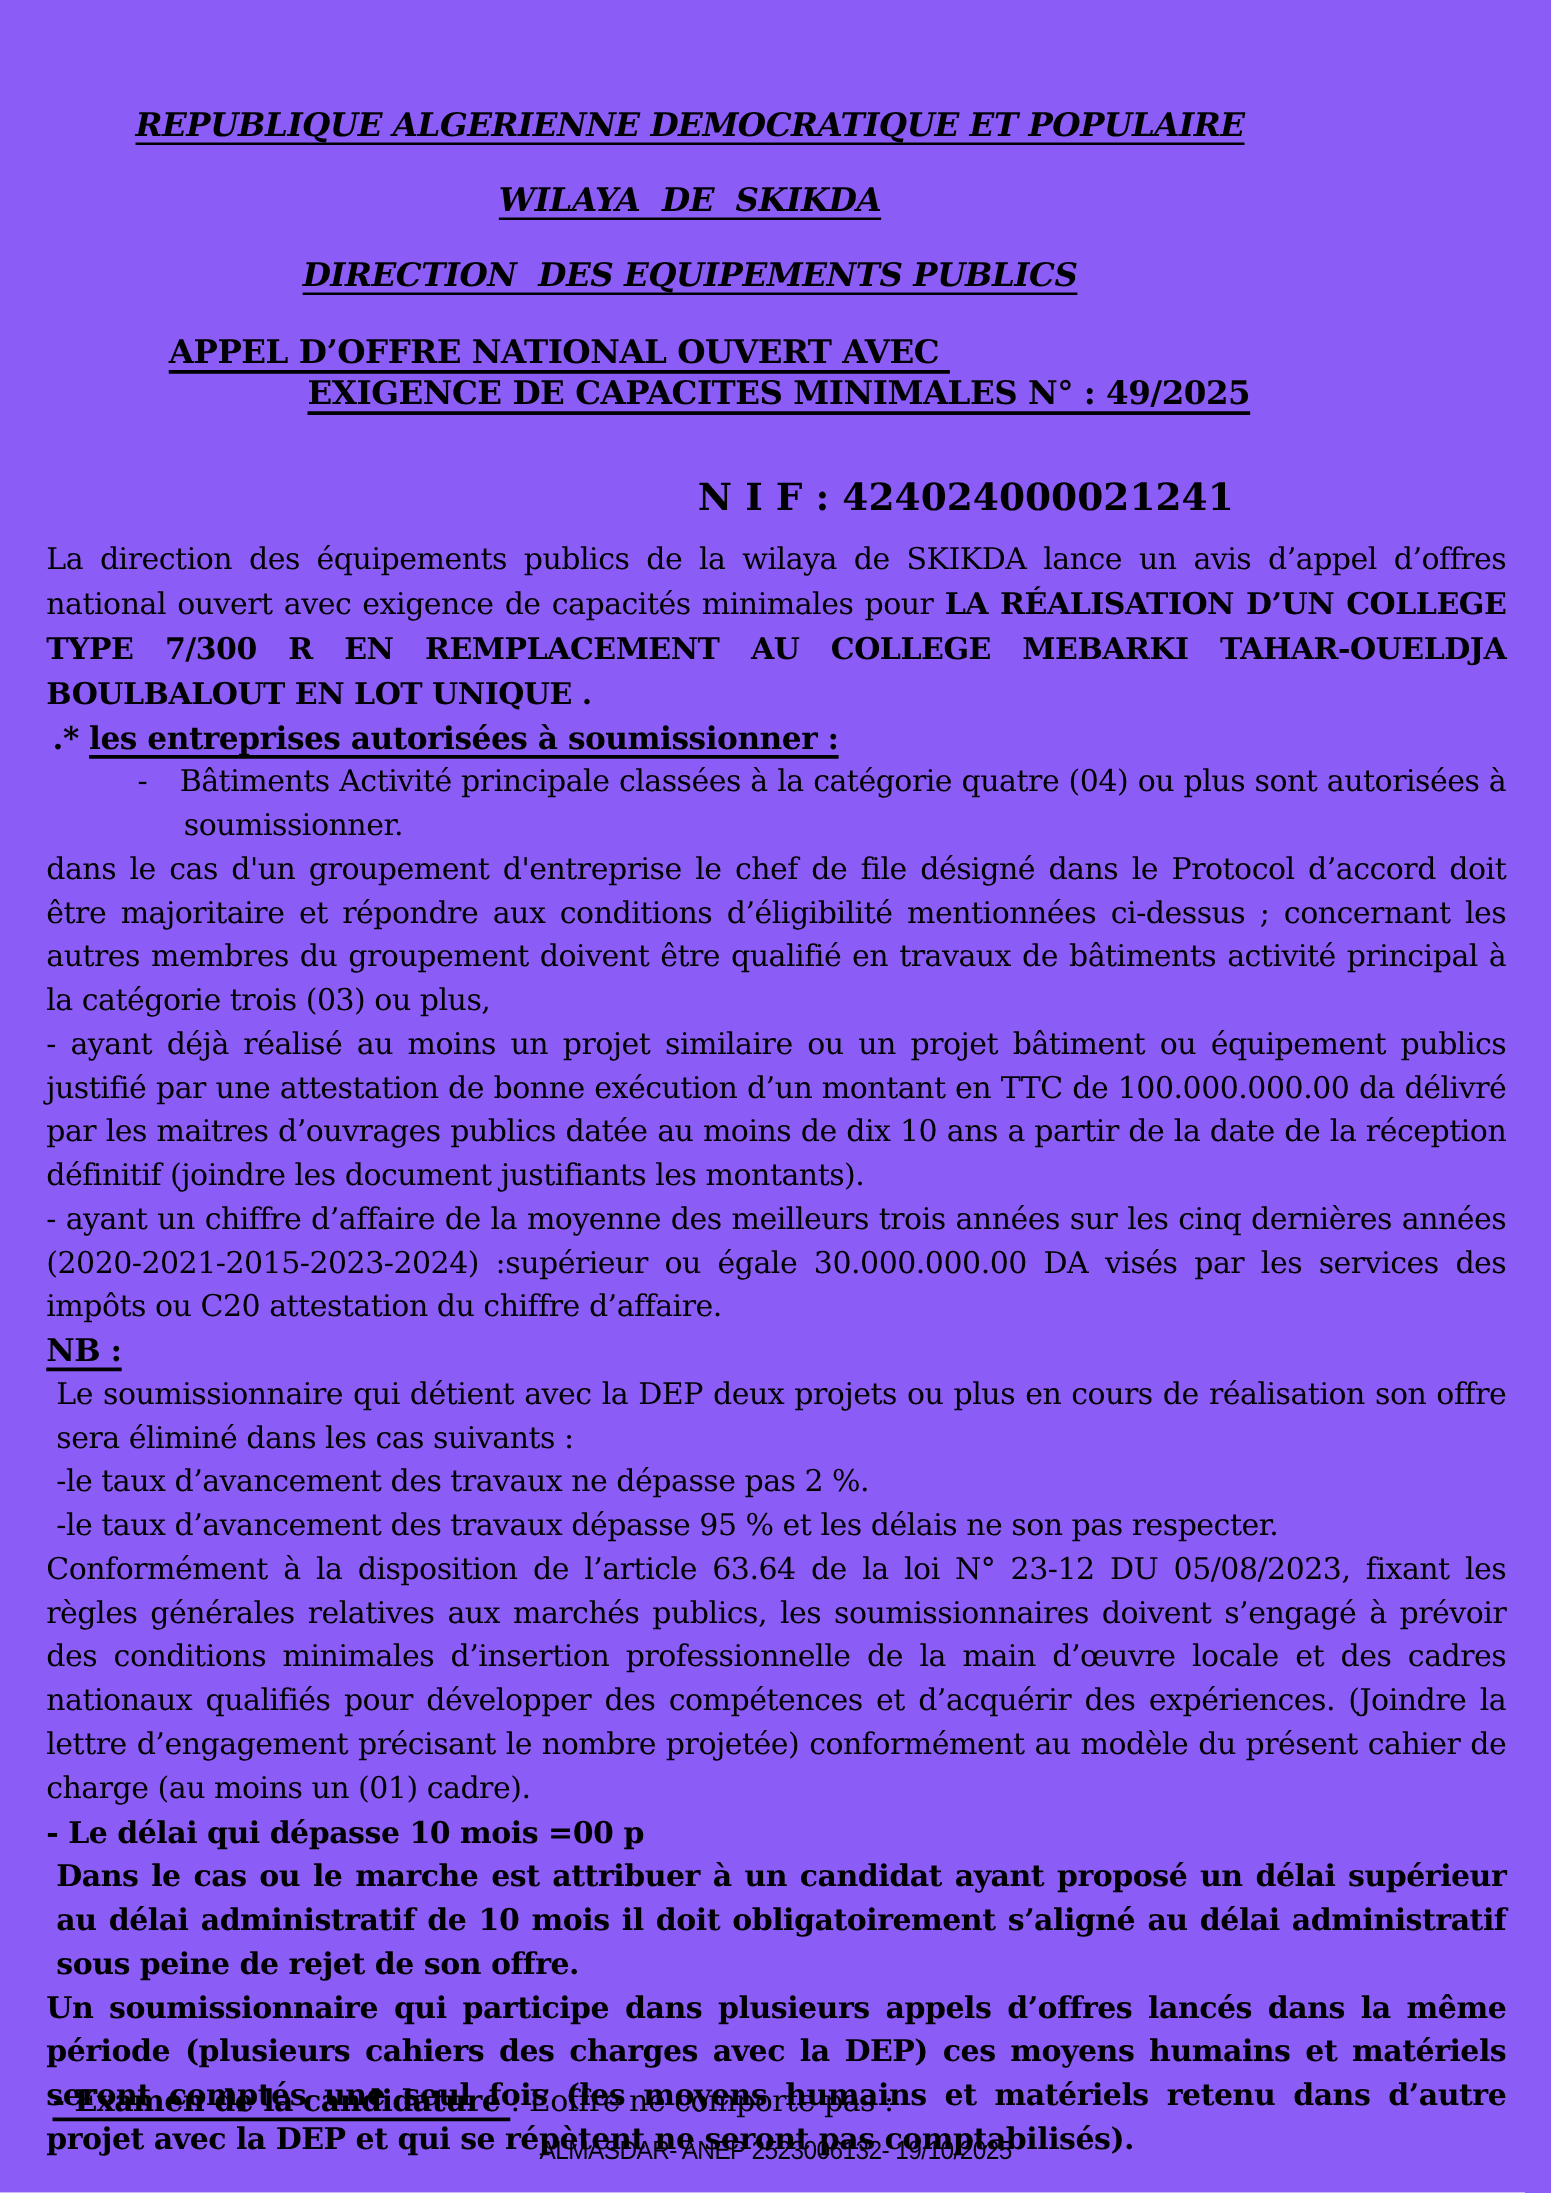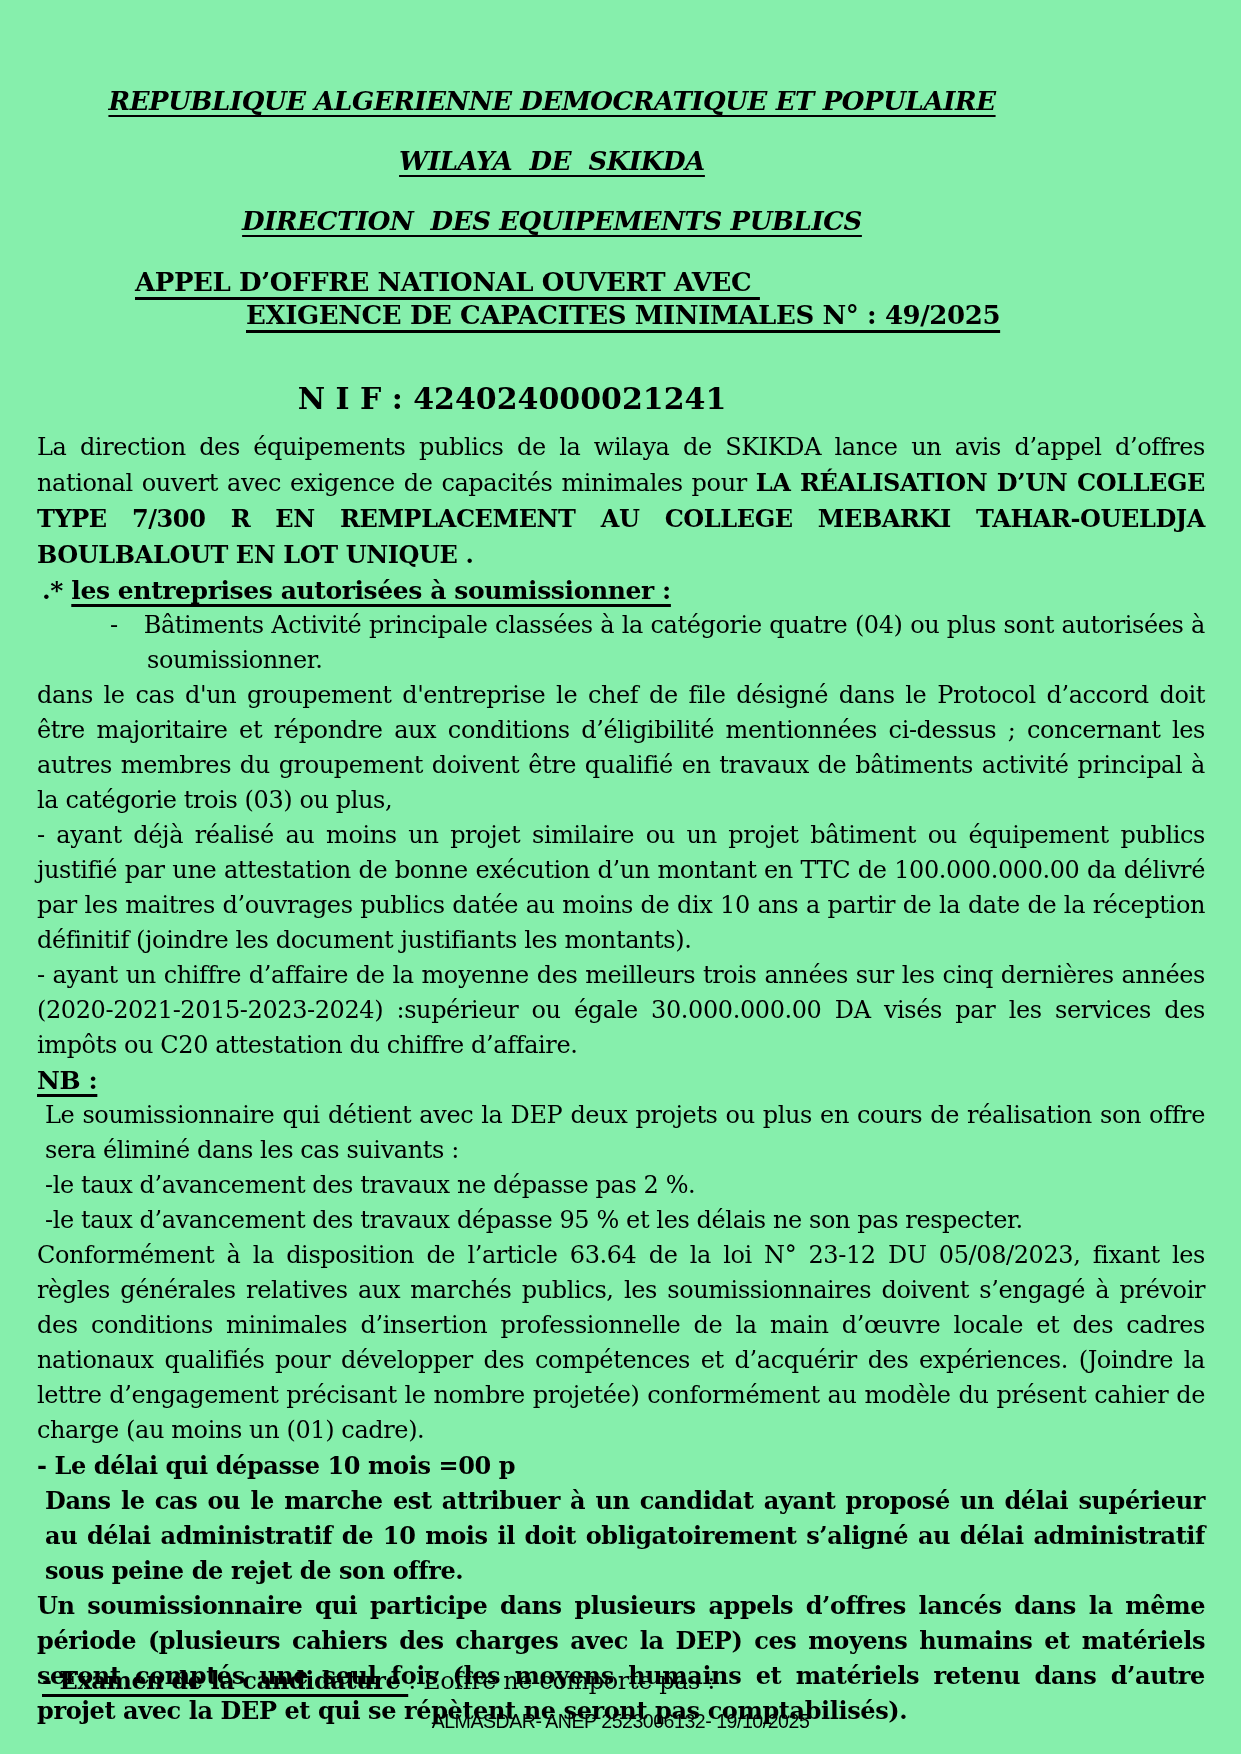--- a/index.html
+++ b/index.html
@@ -1,38 +1,38 @@
 <!DOCTYPE html>
 <html><head>
 <meta charset="utf-8">
 <style>
   html,body{margin:0;padding:0;background:#ffffff;}
   .page{
     position:relative;
     width:1241px;height:1754px;
-    background:#86efac;color:#000;
+    background:#8b5cf6;color:#000;
     font-family:"DejaVu Serif", serif;
     font-size:24px;line-height:35px;
     letter-spacing:-0.4px;
     box-sizing:border-box;
     padding:26px 36px 0 37px;
     overflow:hidden;
   }
   p{margin:0;}
   .just{text-align:justify;}
   .hdr-top{width:1030px;text-align:center;font-weight:bold;font-style:italic;
            font-size:26px;line-height:30px;white-space:pre-wrap;}
   .hdr-top > div{text-decoration:underline;text-decoration-thickness:2px;text-underline-offset:5px;
                  display:inline-block;margin-bottom:0;}
   .hdr-row{width:1030px;text-align:center;line-height:30px;}
   .h-b{font-weight:bold;font-size:26px;line-height:30px;white-space:pre-wrap;width:max-content;
        text-decoration:underline;text-decoration-thickness:2.5px;text-underline-offset:6px;}
   .l4{margin-left:98px;margin-top:1px;}
   .l5{margin-left:209px;margin-top:3px;}
-  .nif{margin-top:52px;margin-bottom:14px;width:950px;text-align:center;
+  .nif{margin-top:52px;margin-bottom:14px;width:950px;text-align:right;
        font-weight:bold;font-size:30px;line-height:34px;letter-spacing:0;}
   .u{text-decoration:underline;text-decoration-thickness:2.5px;text-underline-offset:5px;}
   .sec-head{font-weight:bold;font-size:25px;margin-left:5px;}
   .ind8{margin-left:8px;}
   .bullet{margin-left:110px;text-indent:-37px;}
   .dash{margin-right:26px;}
   .bp{font-weight:bold;}
   .nb-h{font-weight:bold;font-size:25px;}
   .cand{position:absolute;top:1663px;left:42px;right:36px;}
   .footer{position:absolute;top:1706px;left:0;width:1241px;text-align:center;

